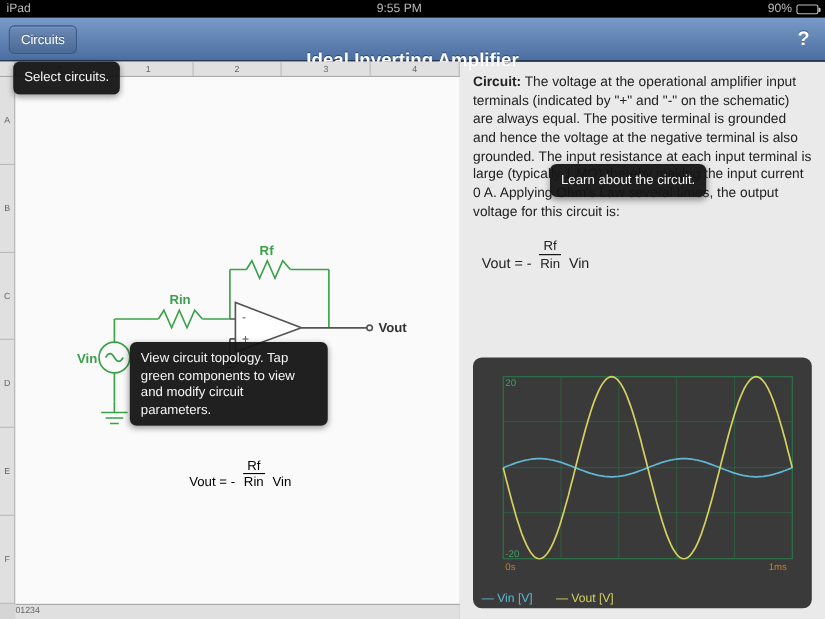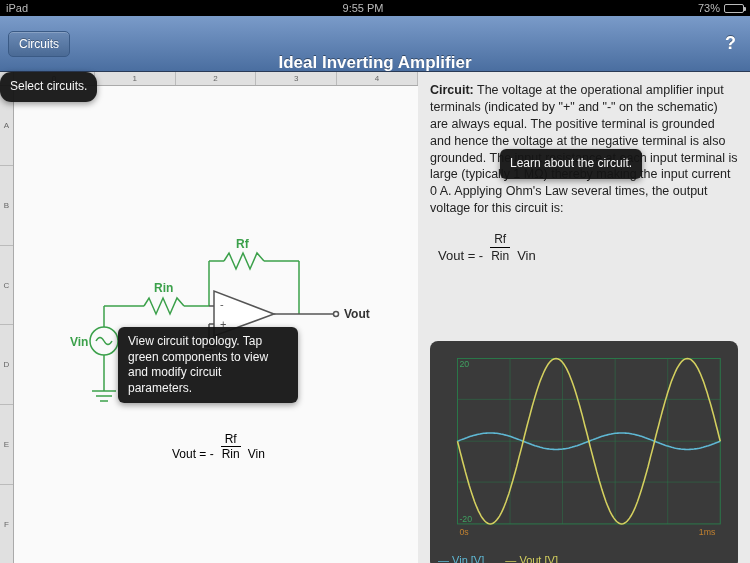--- a/index.html
+++ b/index.html
@@ -5,21 +5,21 @@
 * { margin: 0; padding: 0; box-sizing: border-box; }
 body { font-family: -apple-system, Helvetica, Arial, sans-serif; width: 750px; height: 563px; overflow: hidden; background: #000; }
 
 .status-bar { height: 16px; background: #000; color: #bbb; font-size: 11px; display: flex; align-items: center; padding: 0 6px; }
 .status-bar .time { flex: 1; text-align: center; }
 .status-bar .right { display: flex; align-items: center; gap: 4px; }
 .battery { width: 20px; height: 9px; border: 1px solid #bbb; border-radius: 2px; position: relative; display: inline-block; }
 .battery::after { content: ''; position: absolute; right: -3px; top: 2px; width: 2px; height: 4px; background: #bbb; border-radius: 0 1px 1px 0; }
 .battery-fill { background: #bbb; height: 100%; width: 90%; }
 
-.nav-bar { height: 56px; background: linear-gradient(#7a9bc9, #4a6ea0); display: flex; align-items: center; padding: 0 8px; position: relative; border-bottom: 1px solid #2a3a55; gap: 30px; }
+.nav-bar { height: 40px; background: linear-gradient(#7a9bc9, #4a6ea0); display: flex; align-items: center; padding: 0 8px; position: relative; border-bottom: 1px solid #2a3a55; gap: 30px; }
 .nav-btn { background: linear-gradient(#6b8ab5, #4a6a95); border: 1px solid #3a5a85; color: #fff; font-size: 12px; padding: 5px 10px; border-radius: 5px; text-shadow: 0 -1px 0 rgba(0,0,0,0.3); box-shadow: inset 0 1px 0 rgba(255,255,255,0.2); }
 .nav-title { position: absolute; left: 0; right: 0; text-align: center; color: #fff; font-size: 17px; font-weight: bold; text-shadow: 0 -1px 0 rgba(0,0,0,0.4); pointer-events: none; margin-top: 39px; }
 .help-btn { margin-left: auto; color: #fff; font-size: 18px; font-weight: bold; text-shadow: 0 -1px 0 rgba(0,0,0,0.4); padding: 0 6px; }
 
 .content { display: flex; height: 507px; }
 .left-panel { width: 418px; background: #d5d5d5; position: relative; }
 .ruler-h { height: 14px; background: #e0e0e0; display: flex; border-bottom: 1px solid #aaa; font-size: 8px; color: #666; margin-left: 14px; }
 .ruler-h .tick { flex: 1; display: flex; align-items: center; justify-content: center; border-right: 1px solid #bbb; }
 .ruler-v { position: absolute; left: 0; top: 14px; bottom: 14px; width: 14px; background: #e0e0e0; border-right: 1px solid #aaa; display: flex; flex-direction: column; font-size: 8px; color: #666; }
 .ruler-v .tick { flex: 1; display: flex; align-items: center; justify-content: center; border-bottom: 1px solid #bbb; }
@@ -45,21 +45,21 @@
 .legend .vin-leg { color: #5fb8d4; }
 .legend .vout-leg { color: #d4d05f; margin-left: 18px; }
 </style>
 </head>
 <body>
 
 <div class="status-bar">
   <span>iPad</span>
   <span class="time">9:55 PM</span>
   <span class="right">
-    <span>73%</span>
+    <span>90%</span>
     <span class="battery"><span class="battery-fill"></span></span>
   </span>
 </div>
 
 <div class="nav-bar">
   <button class="nav-btn">Circuits</button>
   <div class="nav-title">Ideal Inverting Amplifier</div>
   <div class="help-btn">?</div>
 </div>
 
@@ -138,21 +138,21 @@
       </div>
     </div>
     <div class="ruler-hb">
       <div class="tick">0</div>
       <div class="tick">1</div>
       <div class="tick">2</div>
       <div class="tick">3</div>
       <div class="tick">4</div>
     </div>
 
-    <div class="tooltip" style="left:0; top:0;border-radius:11px;">Select circuits.</div>
+    <div class="tooltip" style="left:12px; top:0;">Select circuits.</div>
     <div class="tooltip" style="left:118px; top:255px;">View circuit topology. Tap green components to view and modify circuit parameters.</div>
   </div>
 
   <div class="right-panel">
     <p style="position:relative;">
       <b>Circuit:</b><span> The voltage at the operational amplifier input terminals (indicated by "+" and "-" on the schematic) are always equal. The positive terminal is grounded and hence the voltage at the negative terminal is also grounded. The input resistance at each input terminal is large (typically 1 MΩ) thereby making the input current 0 A. Applying Ohm's Law several times, the output voltage for this circuit is:</span>
     </p>
     <div class="formula">
       <span>Vout = -</span>
       <span class="frac">

